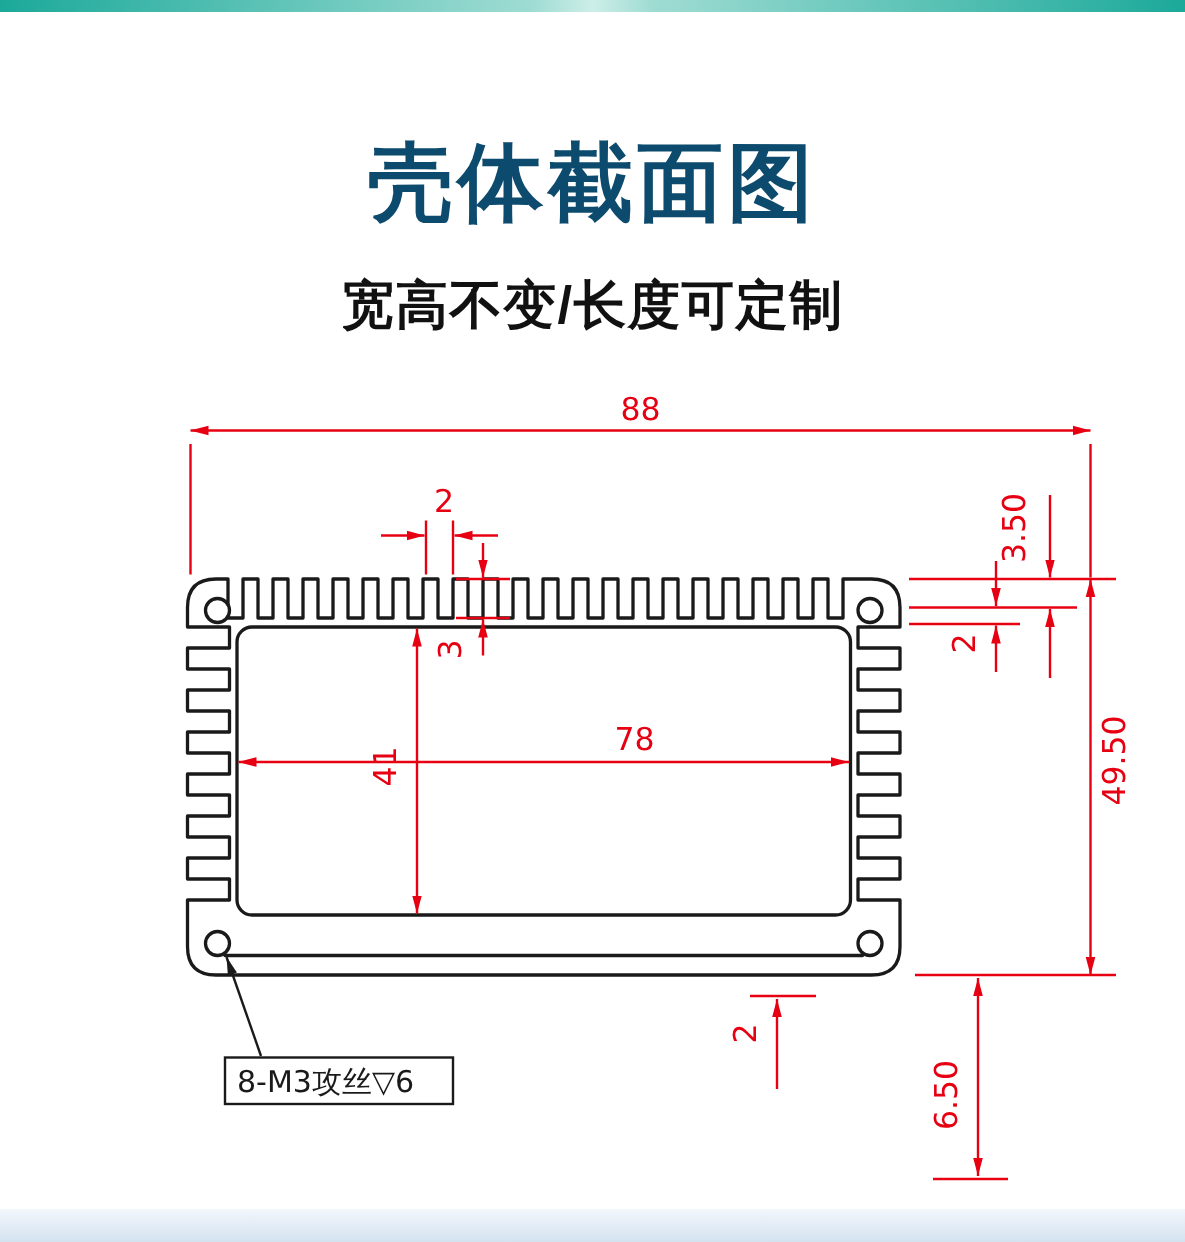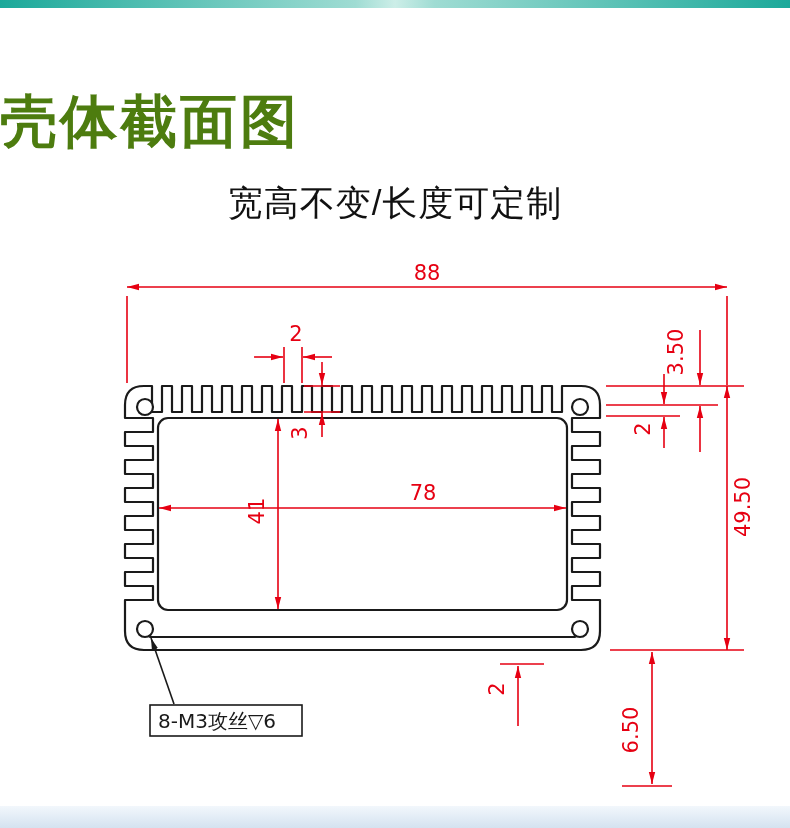--- a/index.html
+++ b/index.html
@@ -11,26 +11,26 @@
   .top-band{
     position:absolute;top:0;left:0;width:790px;height:8px;
     background:linear-gradient(90deg,#1ba99a 0%,#9fdcd3 45%,#cdeee8 50%,#9fdcd3 55%,#1ba99a 100%);
   }
   .bottom-band{
     position:absolute;bottom:0;left:0;width:790px;height:22px;
     background:linear-gradient(180deg,#f2f7fc 0%,#d4e2f0 100%);
   }
   .page-title{
     position:absolute;top:84px;left:0;width:790px;
-    font-size:57px;font-weight:900;color:#4d7c0f;
+    text-align:center;font-size:57px;font-weight:900;color:#0c4a6e;
     letter-spacing:3px;
   }
   .page-subtitle{
     position:absolute;top:180px;left:0;width:790px;
-    text-align:center;font-size:35px;font-weight:400;color:#111;
+    text-align:center;font-size:35px;font-weight:700;color:#111;
     letter-spacing:1px;
   }
   svg{position:absolute;top:0;left:0;}
   svg text{font-family:"DejaVu Sans","Liberation Sans",sans-serif;}
 </style>
 </head>
 <body>
 
 <div class="top-band"></div>
 

